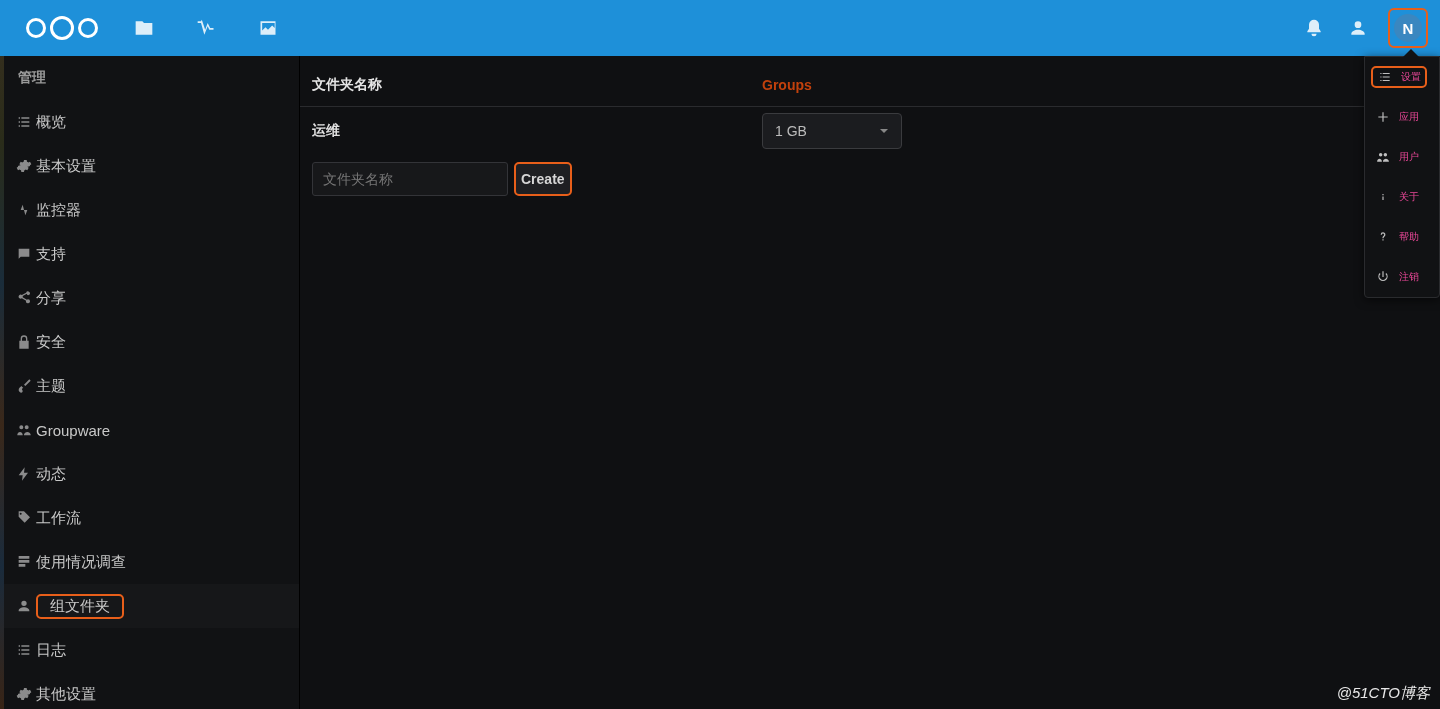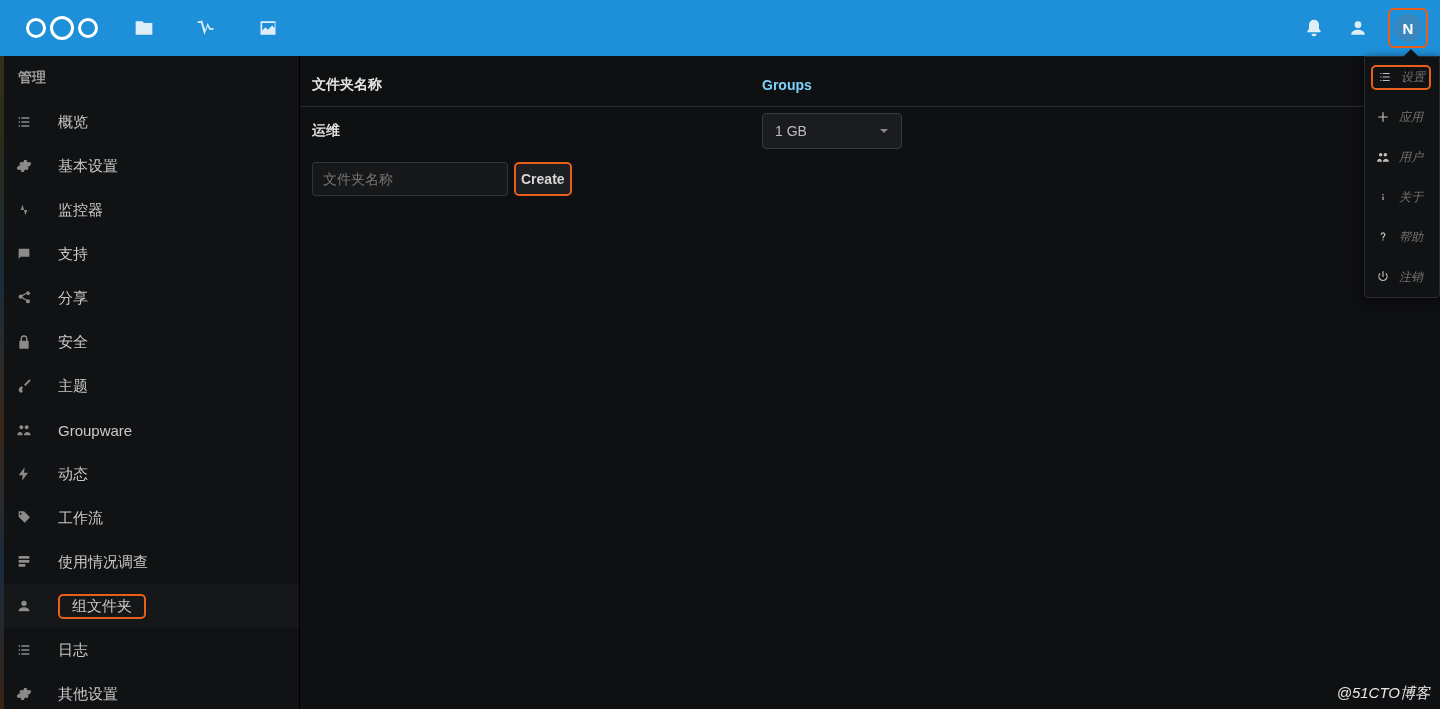--- a/index.html
+++ b/index.html
@@ -14,44 +14,44 @@
   .topbar .app-icon svg { width:20px; height:20px; fill:#fff; }
   .topbar .right { margin-left:auto; display:flex; align-items:center; gap:4px; }
   .topbar .right .app-icon { width:40px; }
   .avatar-box { width:40px; height:40px; display:flex; align-items:center; justify-content:center; border:2px solid #e85f1a; border-radius:6px; margin-right:2px; margin-left:6px;}
   .avatar { width:28px; height:28px; border-radius:50%; background:#3a87c0; color:#fff; display:flex; align-items:center; justify-content:center; font-weight:600; font-size:15px;}
   
   .content { display:flex; height:calc(100% - 56px); }
   
   .sidebar { width:300px; background:#111214; border-right:1px solid #000; overflow-y:auto;}
   .sidebar-heading { padding:13px 18px; color:#9a9a9a; font-size:14px; font-weight:600;}
-  .side-item { display:flex; align-items:center; gap:24px; padding:0 14px; height:44px; color:#c8c8c8; font-size:15px; cursor:pointer;}
+  .side-item { display:flex; align-items:center; gap:2px; padding:0 14px; height:44px; color:#c8c8c8; font-size:15px; cursor:pointer;}
   .side-item .icon { width:20px; display:flex; align-items:center; justify-content:center; opacity:.7;}
   .side-item .icon svg { width:16px; height:16px; fill:#bfbfbf; }
   .side-item.active { background:#161719; box-shadow: inset 3px 0 0 #1e90d9;}
   .side-label-hl { border:2px solid #e85f1a; border-radius:5px; padding:1px 12px;}
   
   .main { flex:1; background:#0f1012; position:relative;margin-top:7px;}
   .table-head { display:flex; align-items:center; height:44px; border-bottom:1px solid #2a2b2e; padding:0 12px;}
   .col-name { width:450px; font-weight:700; color:#e4e4e4; font-size:14px;}
-  .col-groups { width:400px; font-weight:700; color:#7dd3fc; font-size:14px;}
+  .col-groups { width:400px; font-weight:700; color:#c2410c; font-size:14px;}
   .col-quota { flex:1; font-weight:700; color:#e4e4e4; font-size:14px;}
   .table-row { display:flex; align-items:center; height:48px; padding:0 12px;}
   .row-name { width:450px; color:#e0e0e0; font-size:14px; font-weight:600;}
   .row-groups { width:400px; color:#e0e0e0; font-size:14px; font-weight:600;}
   .row-quota { flex:1; }
   .quota-select { width:140px; height:36px; background:#1b1c1f; border:1px solid #3a3b3e; border-radius:4px; display:flex; align-items:center; justify-content:space-between; padding:0 12px; color:#bcbcbc; font-size:14px; cursor:pointer;}
   .quota-select svg { width:10px; height:10px; fill:#888;}
   .create-row { display:flex; align-items:center; gap:6px; padding:0 4px 0 6px; height:48px;}
   .create-input { width:196px; height:34px; background:#17181a; border:1px solid #333438; border-radius:3px; color:#888; font-size:14px; padding:0 10px; outline:none; margin-left:6px;}
   .create-btn { height:34px; padding:0 5px; background:#1e1f22; color:#d6d6d6; border:2px solid #e85f1a; border-radius:5px; font-size:14px; font-weight:600; cursor:pointer;}
   
   .dropdown { position:absolute; top:56px; right:0; width:76px; background:#111214; border:1px solid #2a2b2e; border-radius:0 0 4px 4px; box-shadow:0 2px 10px rgba(0,0,0,.6); z-index:30;}
   .dropdown::before { content:""; position:absolute; top:-8px; right:20px; border-left:8px solid transparent; border-right:8px solid transparent; border-bottom:8px solid #111214;}
-  .dd-item { display:flex; align-items:center; gap:8px; height:40px; padding:0 10px; color:#737373; font-size:12px; cursor:pointer;font-style:italic;}
+  .dd-item { display:flex; align-items:center; gap:8px; height:40px; padding:0 10px; color:#ec4899; font-size:10px; cursor:pointer;}
   .dd-item .icon { width:16px; display:flex; align-items:center; justify-content:center;}
   .dd-item .icon svg { width:14px; height:14px; fill:#bfbfbf;}
   .dd-item.hl { }
   .dd-item.hl .dd-inner { border:2px solid #e85f1a; border-radius:5px; padding:2px 4px; display:flex; align-items:center; gap:8px;}
   .dd-item.hl { padding:0 6px;}
   
   .wm { position:absolute; bottom:6px; right:10px; color:#e8e8e8; font-size:15px; font-style:italic;}
   
   .edge { position:absolute; left:0; top:0; width:4px; height:100%; background:linear-gradient(#3a3020,#2a2c1a,#1a2c3a,#3a281a,#1a2b3c,#382416);}
 </style>

